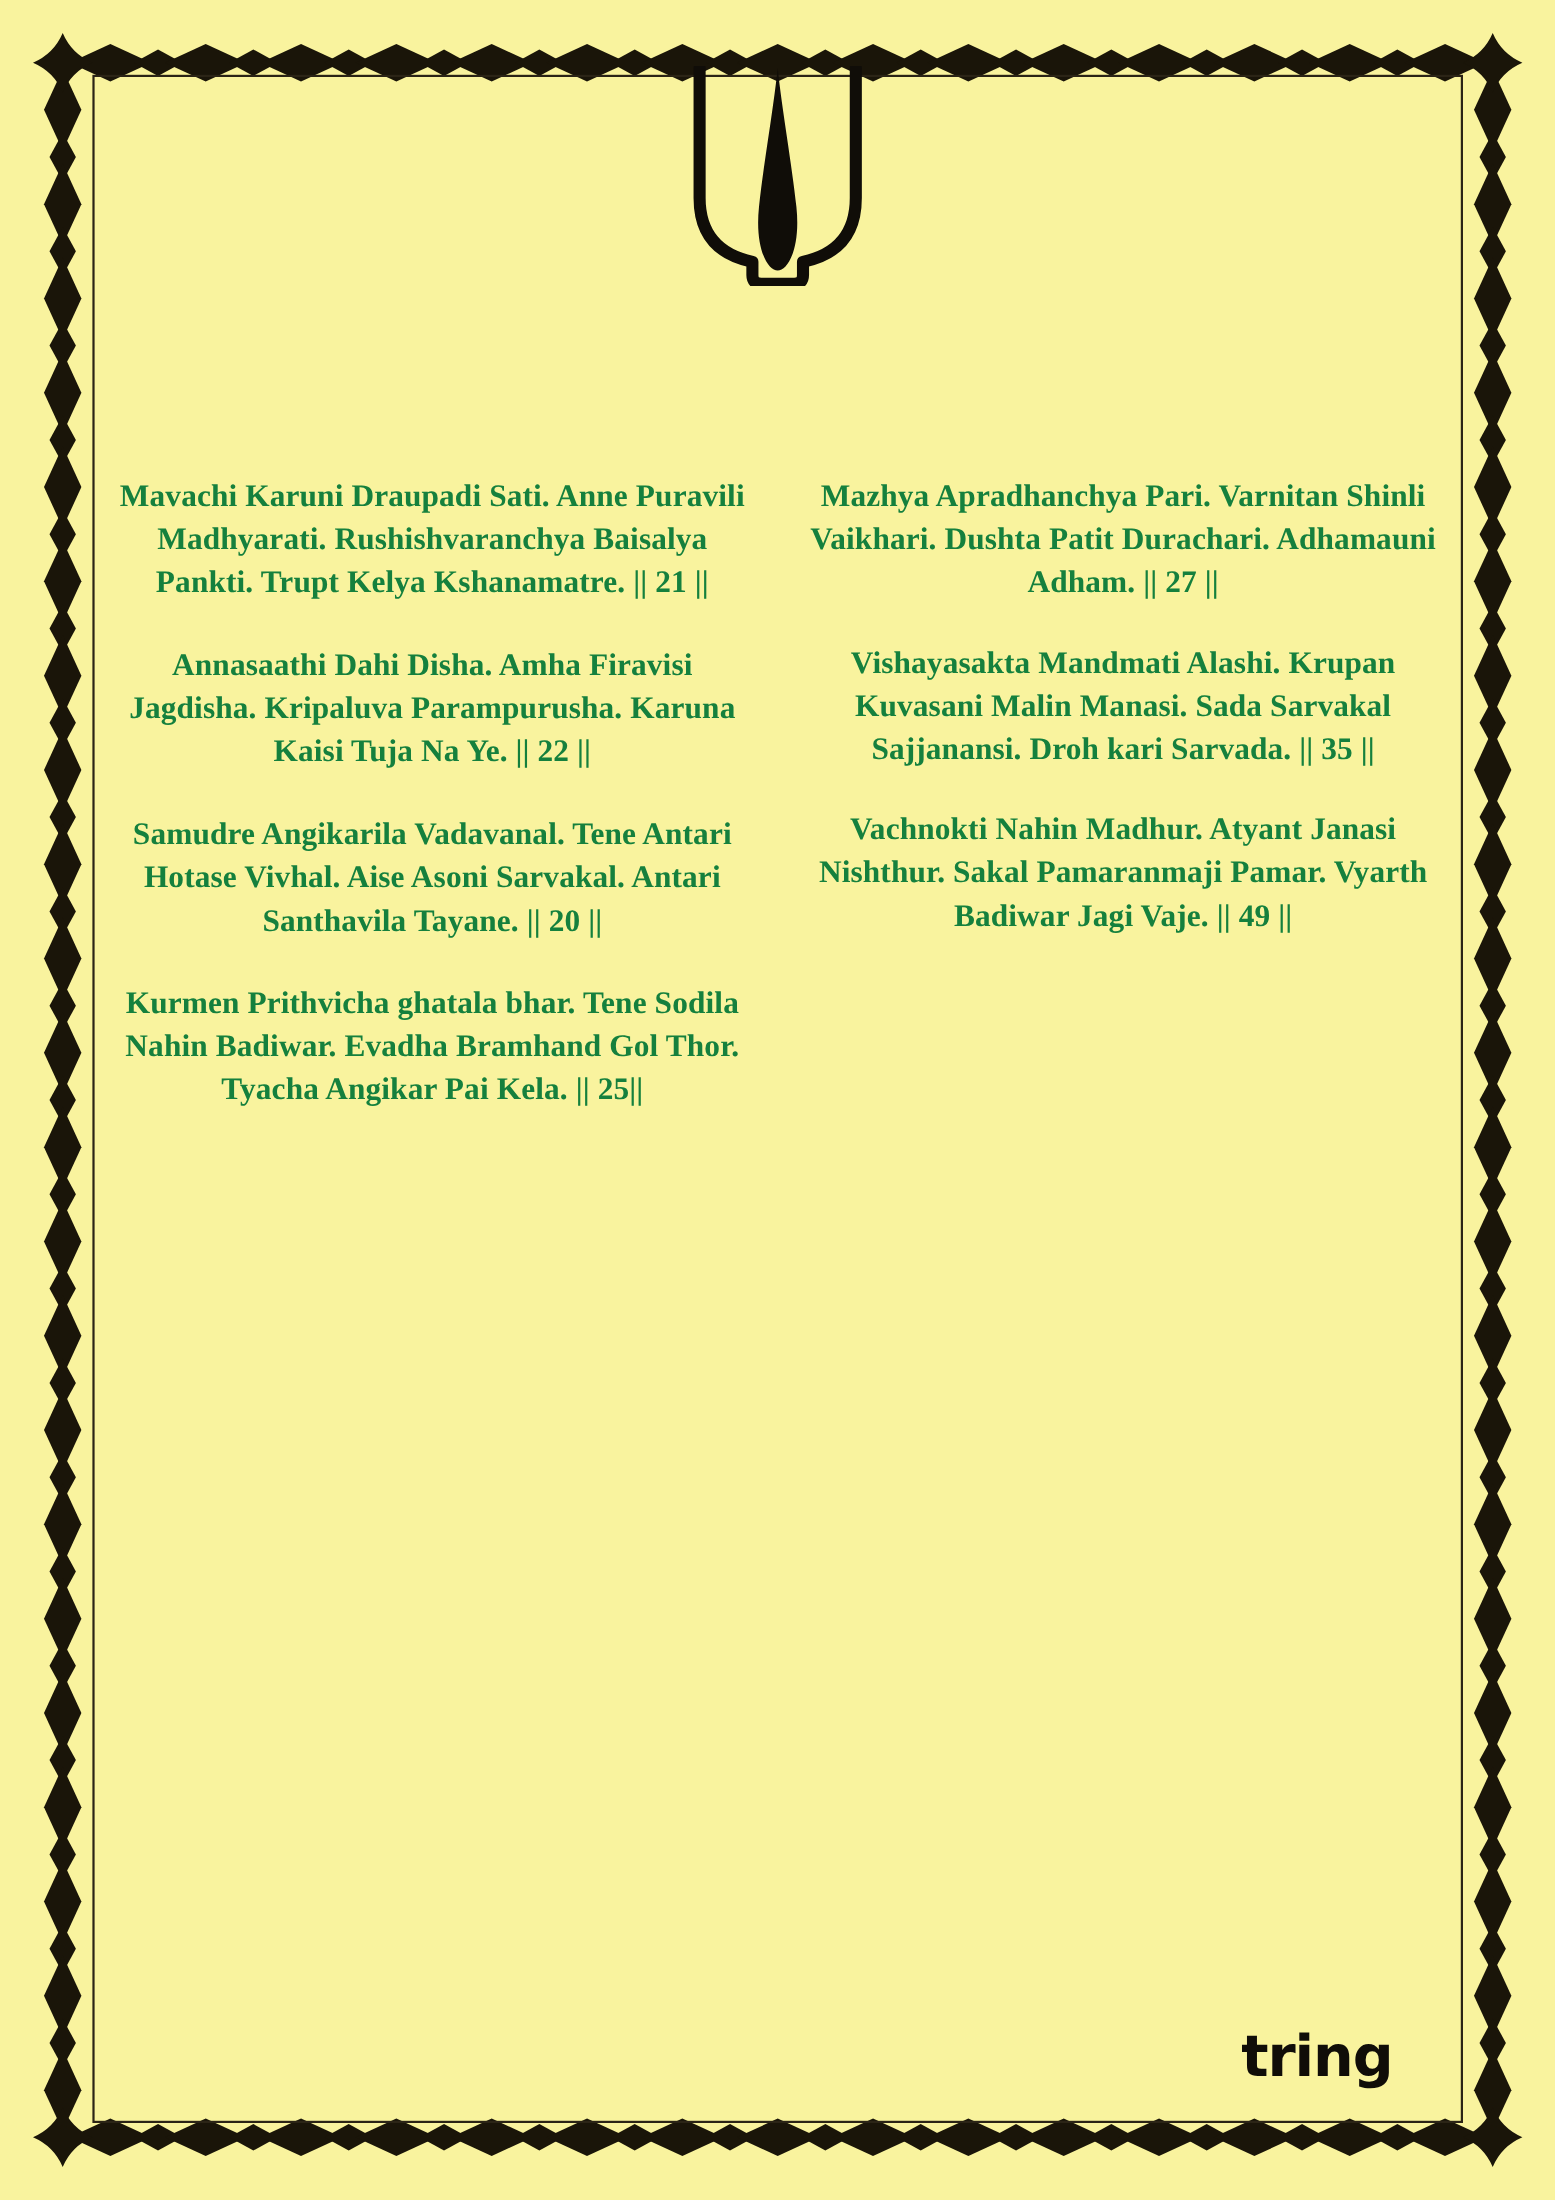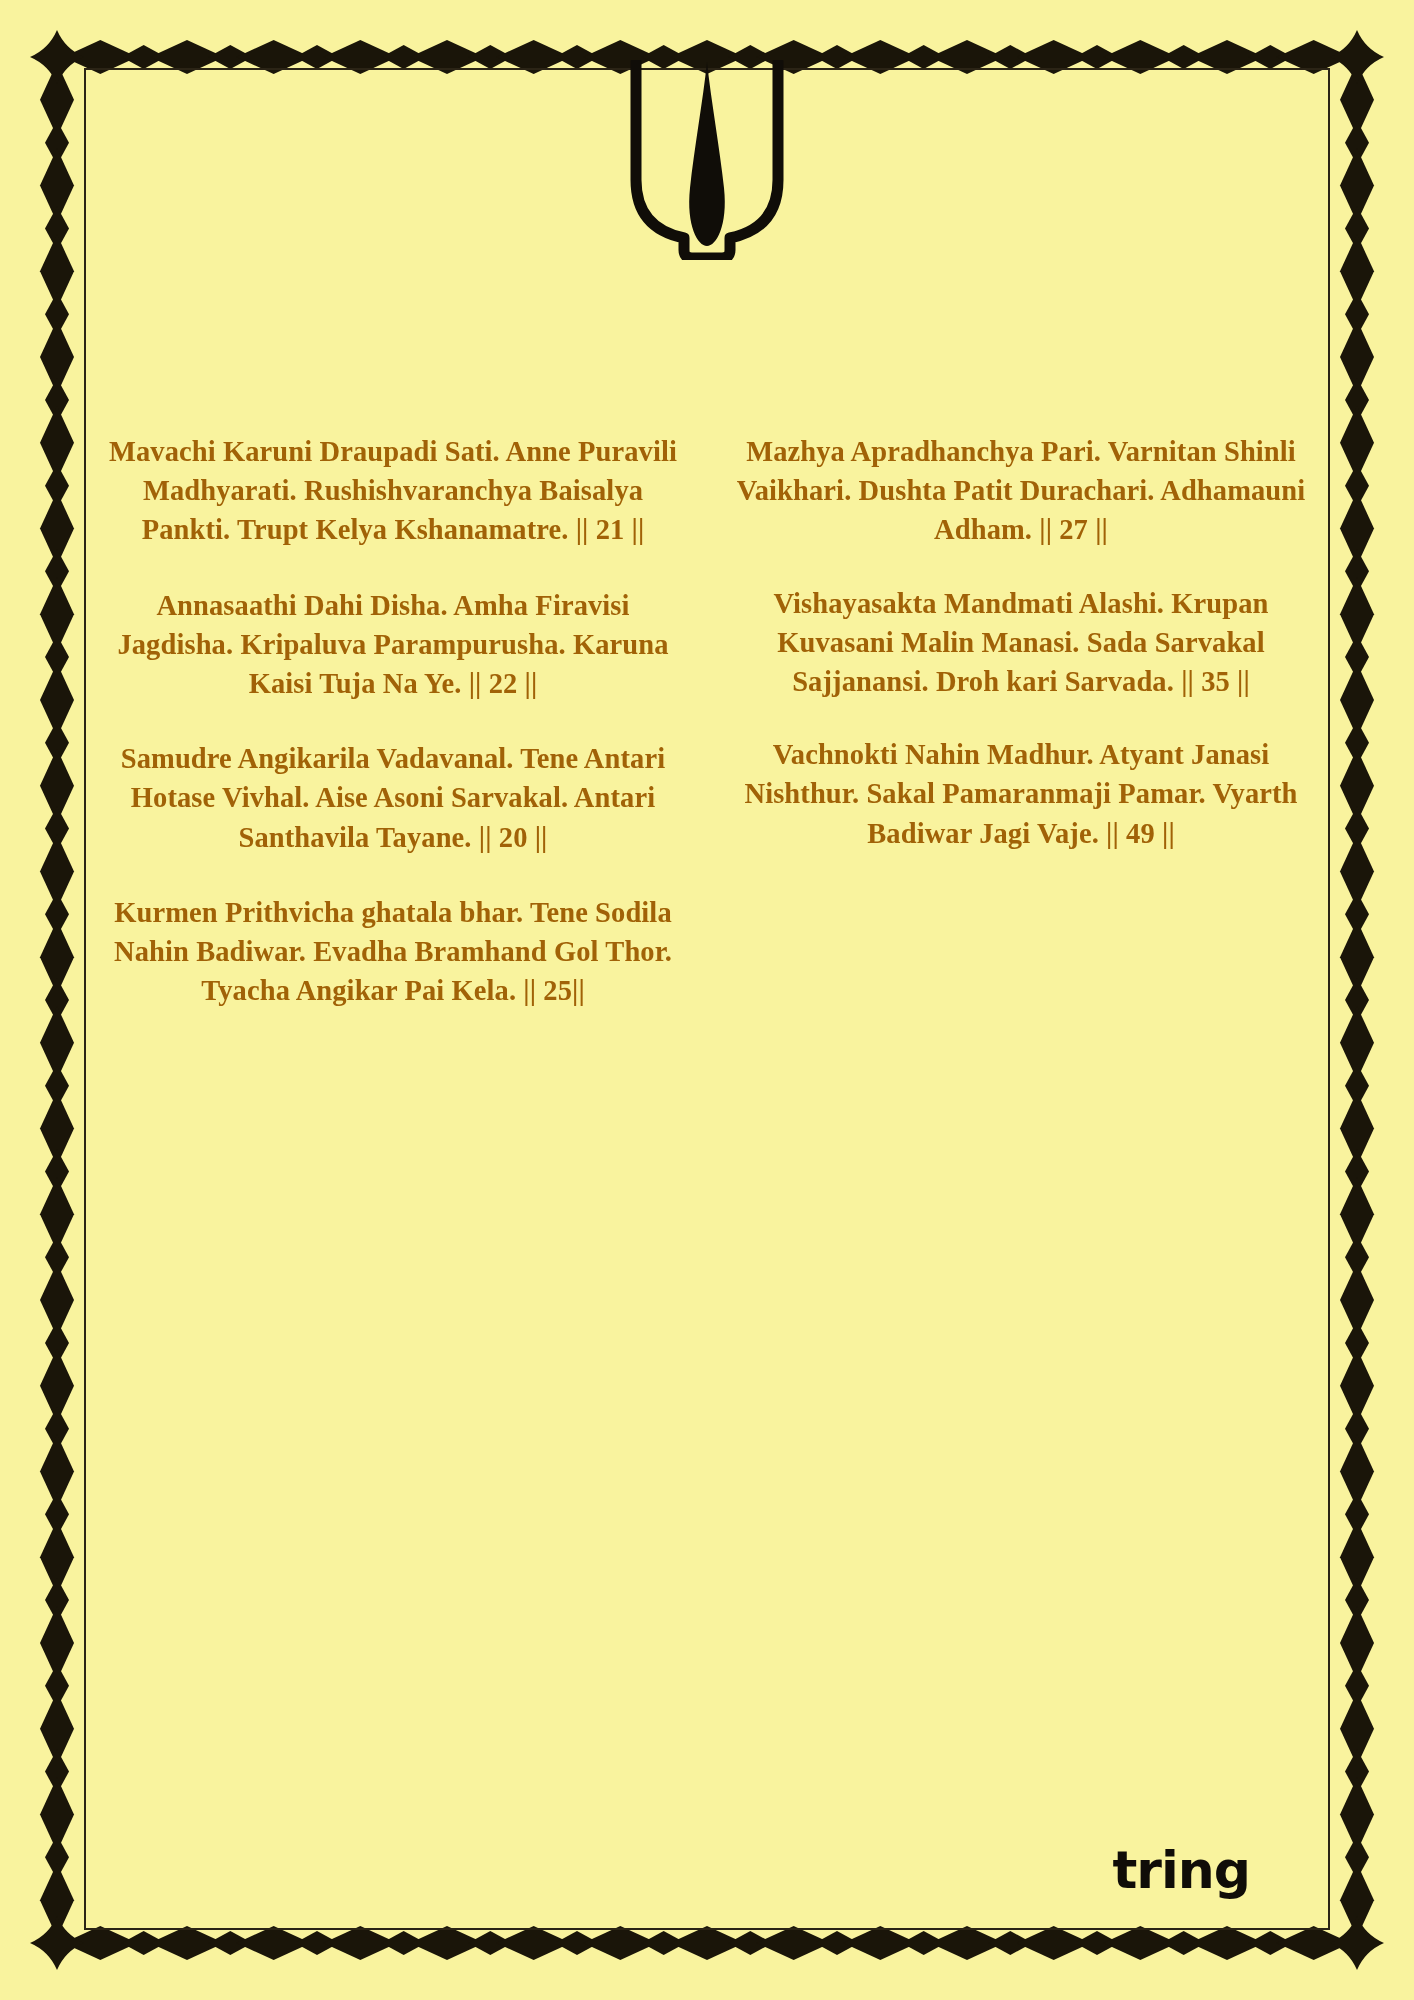--- a/index.html
+++ b/index.html
@@ -67,35 +67,35 @@
     top: 432px;
     left: 96px;
     width: 1222px;
     display: flex;
     gap: 34px;
   }
   .col { width: 594px; }
 
   .verse {
     text-align: center;
-    color: #a16207;
+    color: #15803d;
     font-size: 28.5px;
     font-weight: bold;
     line-height: 1.375;
     margin: 0 0 34px 0;
     letter-spacing: 0.1px;
   }
   .col-left  .verse { margin-bottom: 36px; }
   .col-right .verse { margin-bottom: 34px; }
   .col-right { padding-top: 0px; }
 
   
   .brand {
     position: absolute;
-    right: 164px;
+    right: 148px;
     bottom: 100px;
     font-family: "DejaVu Sans", "Liberation Sans", sans-serif;
     font-weight: bold;
     font-size: 52px;
     color: #100d08;
     letter-spacing: -1px;
   }
 </style>
 </head>
 <body>

